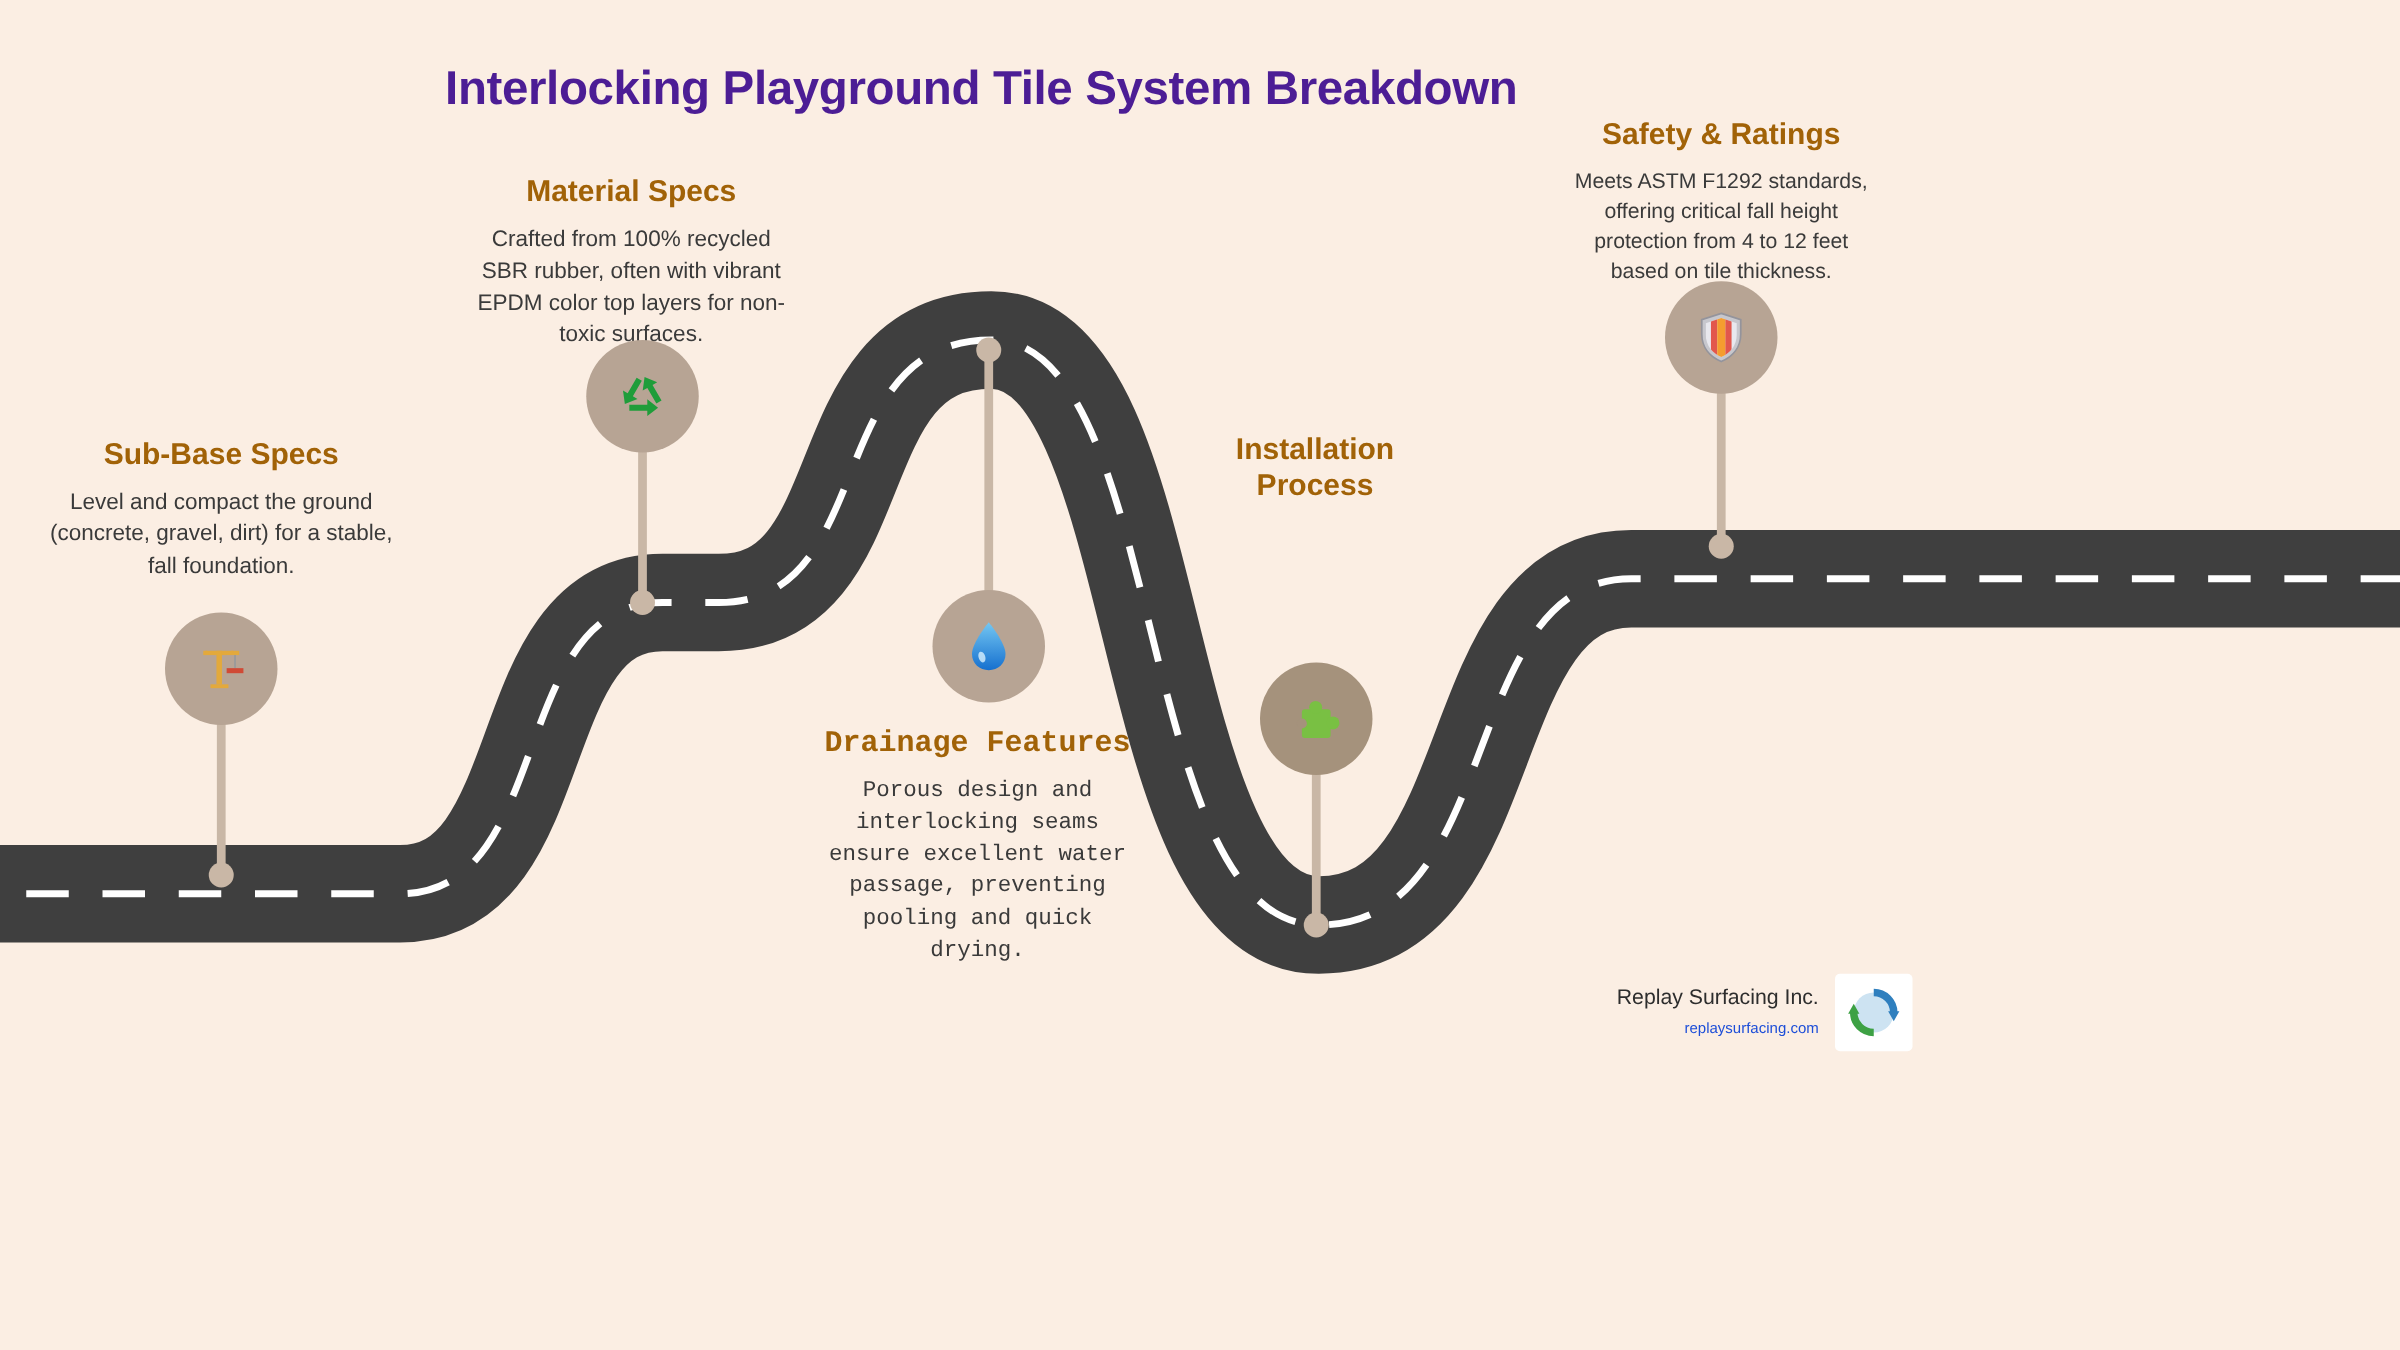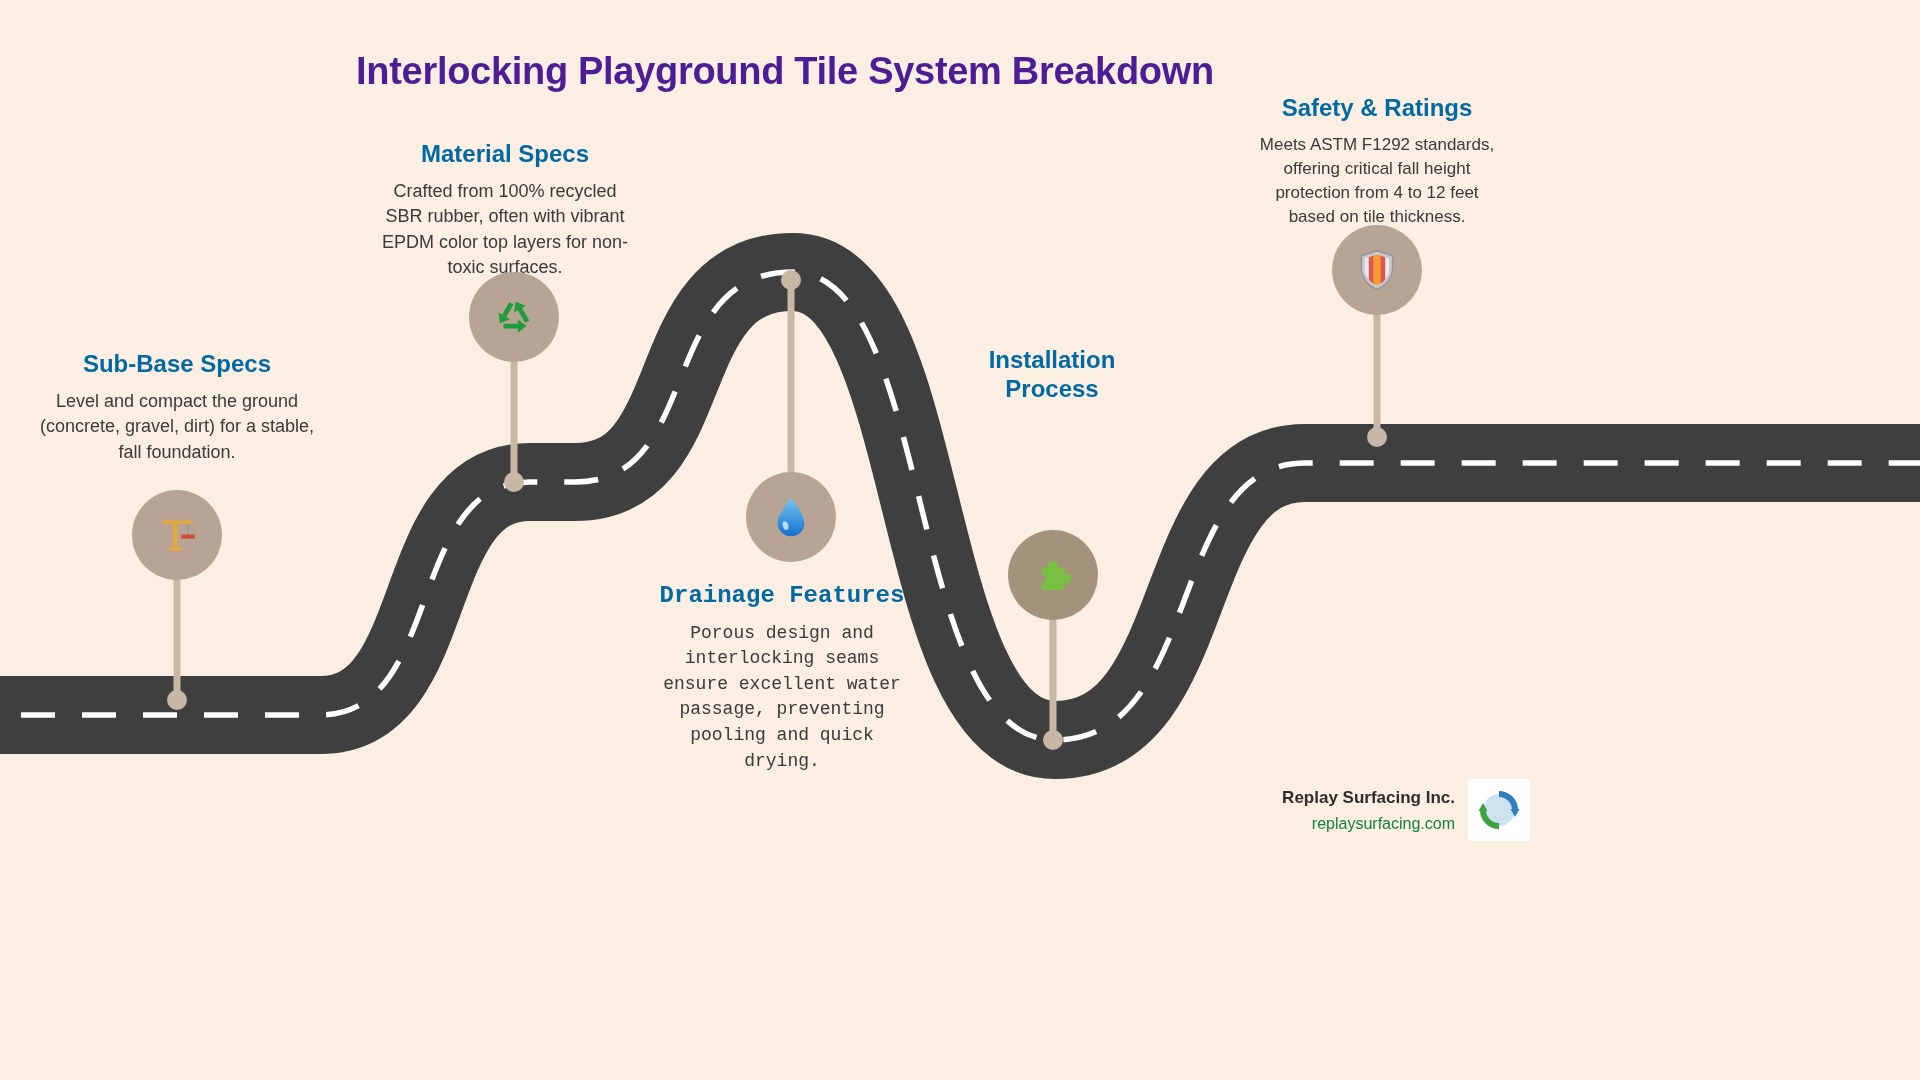--- a/index.html
+++ b/index.html
@@ -45,21 +45,21 @@
   .m-text {
     position: absolute;
     text-align: center;
     z-index: 3;
     color: #3a3a3a;
   }
   .m-text h2 {
     margin: 0 0 10px 0;
     font-size: 24px;
     font-weight: 700;
-    color: #0369a1;
+    color: #a16207;
     line-height: 1.2;
   }
   .m-text p {
     margin: 0;
     font-size: 18px;
     line-height: 1.42;
   }
   .t1 { left: 37px;   top: 350px; width: 280px; }
   .t2 { left: 363px;  top: 140px; width: 260px; margin-left: 12px; }
   .t3 { left: 657px;  top: 582px; width: 250px; font-family: Liberation Mono, monospace; }
@@ -70,27 +70,27 @@
   .footer-text {
     position: absolute;
     left: 1050px;
     top: 788px;
     width: 405px;
     text-align: right;
     z-index: 3;
   }
   .footer-company {
     font-size: 17px;
-    font-weight: 700;
+    font-weight: 400;
     color: #2d2d2d;
     margin: 0 0 7px 0;
   }
   .footer-site {
-    font-size: 16px;
-    color: #15803d;
+    font-size: 12px;
+    color: #1d4ed8;
     margin: 0;
     text-decoration: none;
     display: block;
   }
   .logo-box {
     position: absolute;
     left: 1468px;
     top: 779px;
     width: 62px;
     height: 62px;

